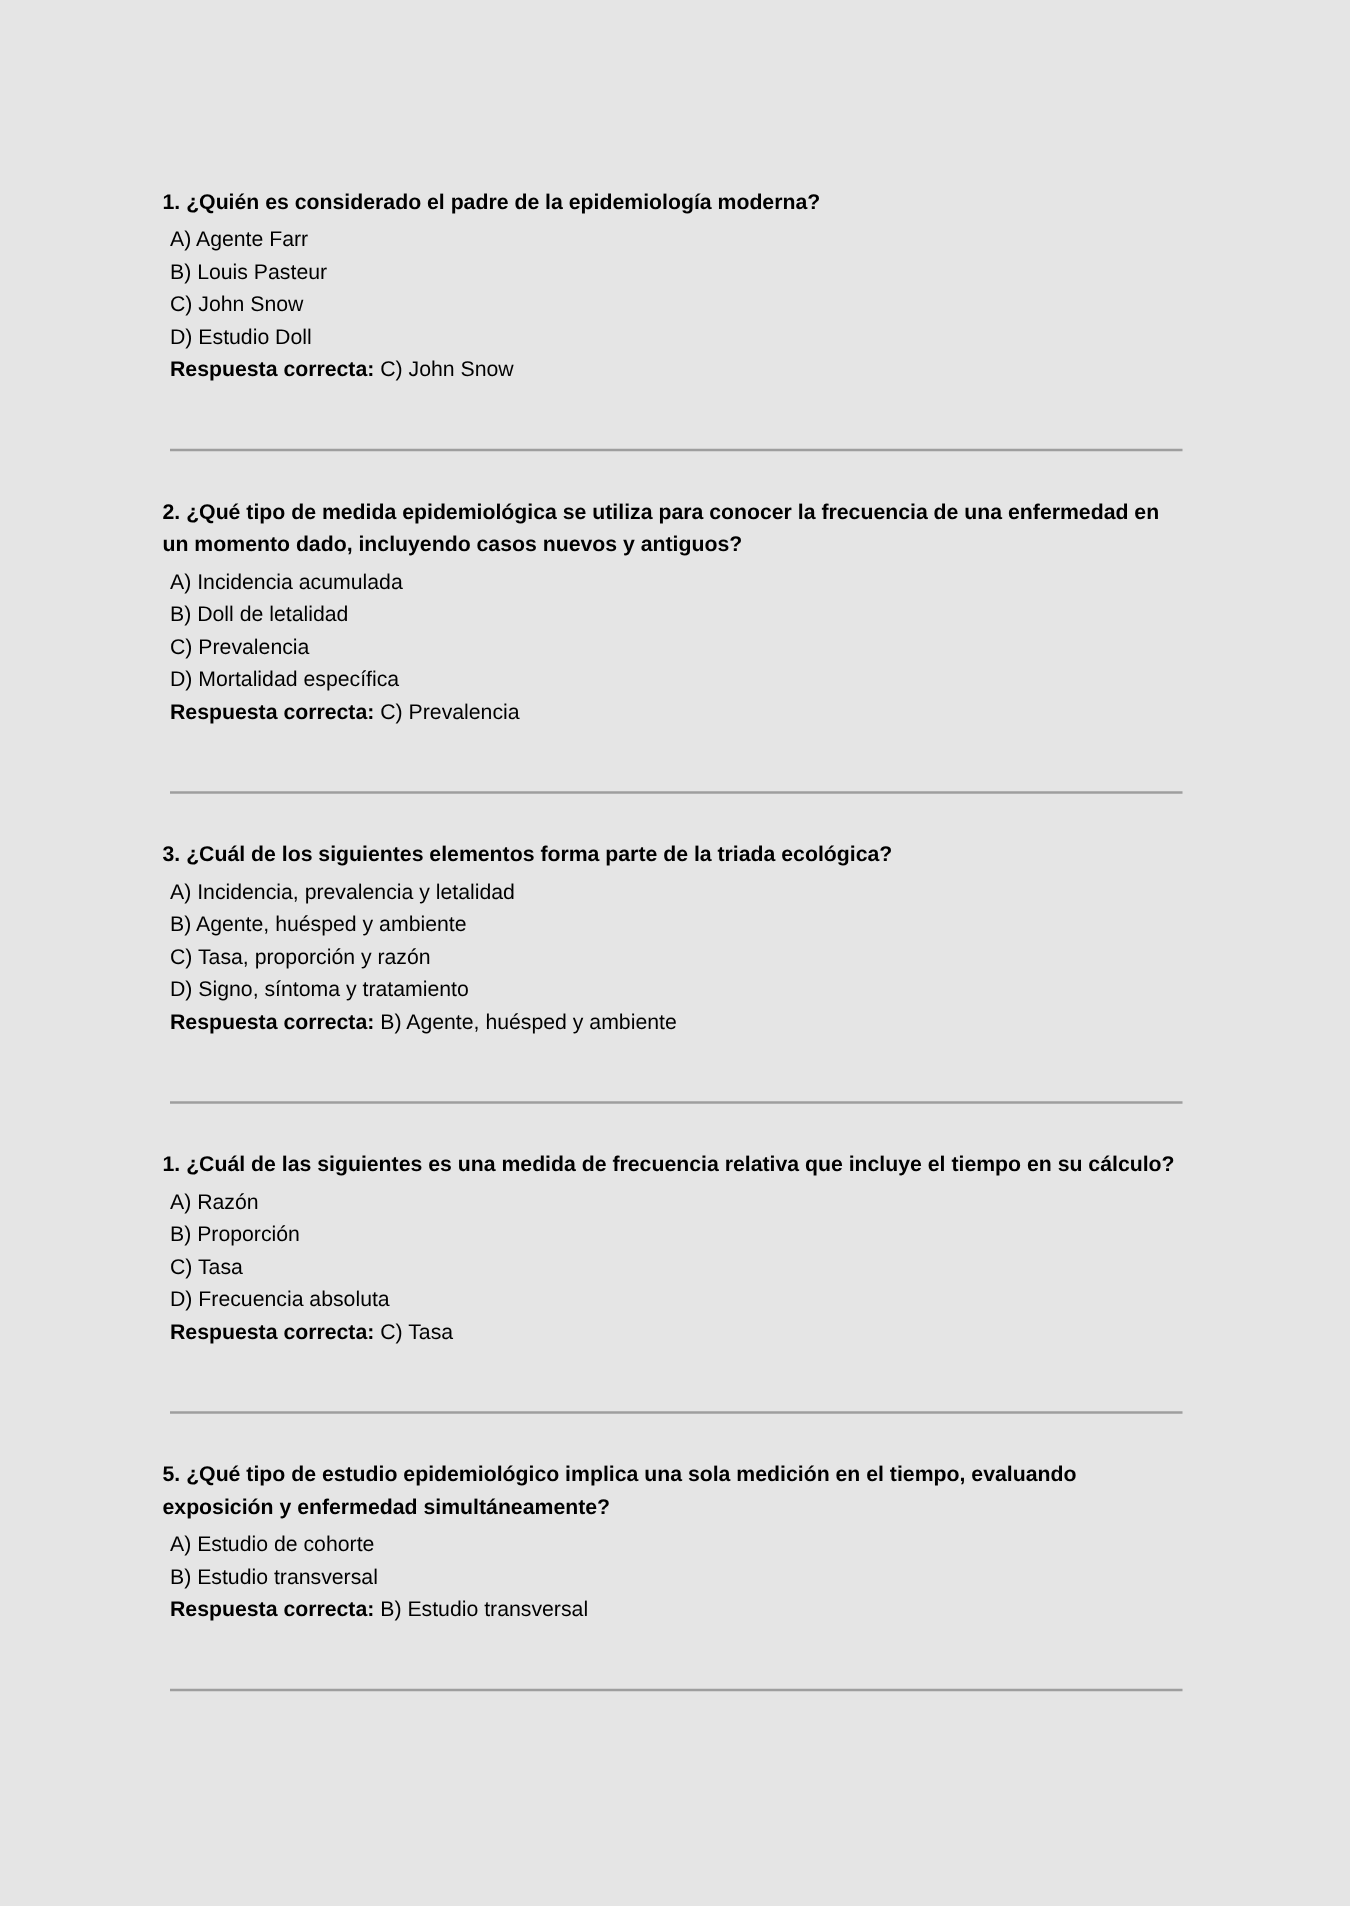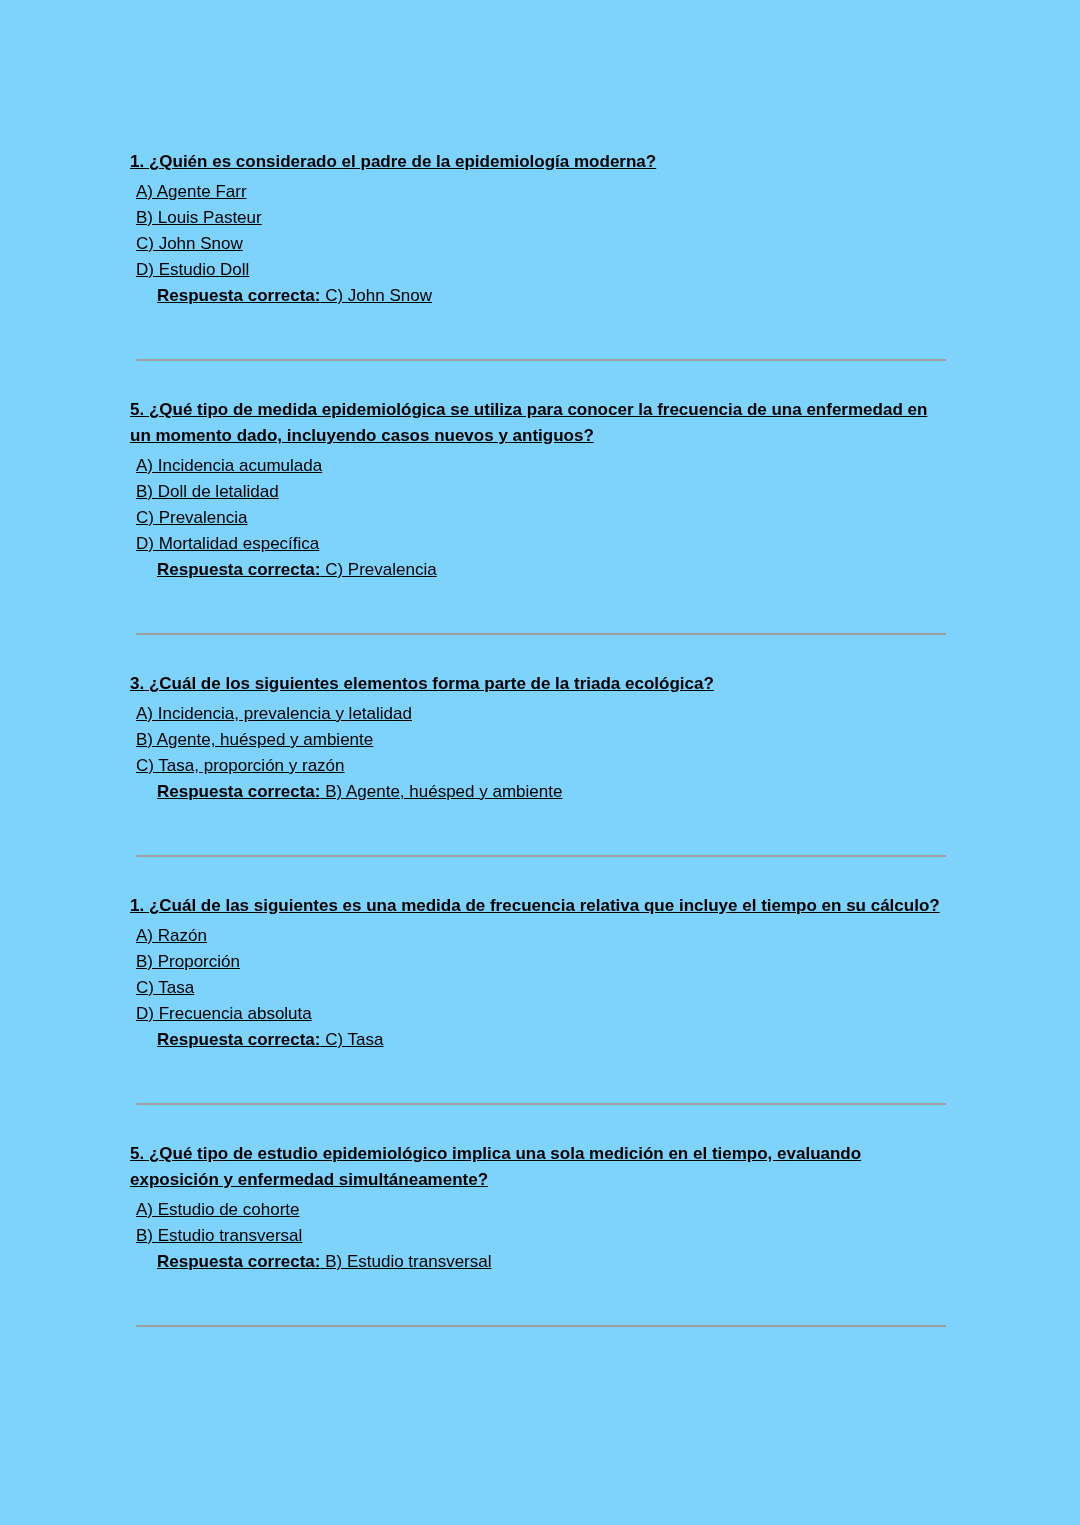--- a/index.html
+++ b/index.html
@@ -11,22 +11,21 @@
 
   body {
     min-height: 1525px;
     font-family: "Liberation Sans", "DejaVu Sans", sans-serif;
     color: #000000;
   }
 
   .page {
     width: 1080px;
     min-height: 1525px;
-    background: #7dd3fc;
-    text-decoration: underline;
+    background: #e5e5e5;
   }
 
   .content {
     padding: 149px 133px 40px 130px;
     width: 950px;
   }
 
   .question-block {
     width: 812px;
   }
@@ -46,21 +45,20 @@
   .option {
     font-size: 17px;
     line-height: 26px;
     font-weight: normal;
   }
 
   .answer-line {
     font-size: 17px;
     line-height: 26px;
     padding-left: 6px;
-    margin-left: 21px;
   }
 
   .answer-label {
     font-weight: bold;
   }
 
   .answer-text {
     font-weight: normal;
   }
 
@@ -85,39 +83,40 @@
           <li class="option">C) John Snow</li>
           <li class="option">D) Estudio Doll</li>
         </ul>
     <p class="answer-line">
       <span class="answer-label">Respuesta correcta:</span><span class="answer-text"> C) John Snow</span>
     </p>
   </section>
   <hr class="divider">
 
   <section class="question-block">
-    <h2 class="question-title">5. ¿Qué tipo de medida epidemiológica se utiliza para conocer la frecuencia de una enfermedad en un momento dado, incluyendo casos nuevos y antiguos?</h2>
+    <h2 class="question-title">2. ¿Qué tipo de medida epidemiológica se utiliza para conocer la frecuencia de una enfermedad en un momento dado, incluyendo casos nuevos y antiguos?</h2>
     <ul class="options">
           <li class="option">A) Incidencia acumulada</li>
           <li class="option">B) Doll de letalidad</li>
           <li class="option">C) Prevalencia</li>
           <li class="option">D) Mortalidad específica</li>
         </ul>
     <p class="answer-line">
       <span class="answer-label">Respuesta correcta:</span><span class="answer-text"> C) Prevalencia</span>
     </p>
   </section>
   <hr class="divider">
 
   <section class="question-block">
     <h2 class="question-title">3. ¿Cuál de los siguientes elementos forma parte de la triada ecológica?</h2>
     <ul class="options">
           <li class="option">A) Incidencia, prevalencia y letalidad</li>
           <li class="option">B) Agente, huésped y ambiente</li>
           <li class="option">C) Tasa, proporción y razón</li>
+          <li class="option">D) Signo, síntoma y tratamiento</li>
         </ul>
     <p class="answer-line">
       <span class="answer-label">Respuesta correcta:</span><span class="answer-text"> B) Agente, huésped y ambiente</span>
     </p>
   </section>
   <hr class="divider">
 
   <section class="question-block">
     <h2 class="question-title">1. ¿Cuál de las siguientes es una medida de frecuencia relativa que incluye el tiempo en su cálculo?</h2>
     <ul class="options">

